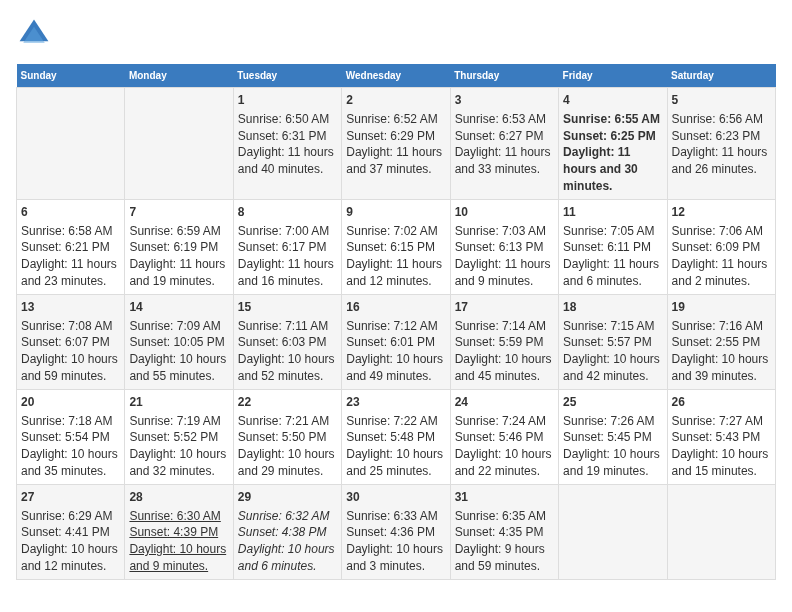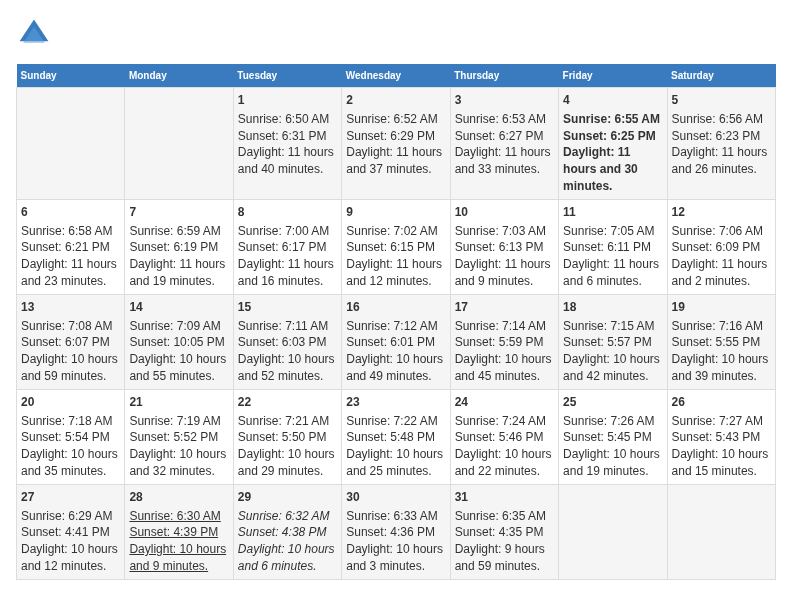--- a/index.html
+++ b/index.html
@@ -230,21 +230,21 @@
         </td>
         <td>
           <span class="day-num">18</span>
           <div class="cell-content" style="white-space: pre-line;">Sunrise: 7:15 AM
 Sunset: 5:57 PM
 Daylight: 10 hours and 42 minutes.</div>
         </td>
         <td>
           <span class="day-num">19</span>
           <div class="cell-content" style="white-space: pre-line;">Sunrise: 7:16 AM
-Sunset: 5:55 PM
+Sunset: 2:55 PM
 Daylight: 10 hours and 39 minutes.</div>
         </td>
       </tr>
       <tr>
         <td>
           <span class="day-num">20</span>
           <div class="cell-content" style="white-space: pre-line;">Sunrise: 7:18 AM
 Sunset: 5:54 PM
 Daylight: 10 hours and 35 minutes.</div>
         </td>

